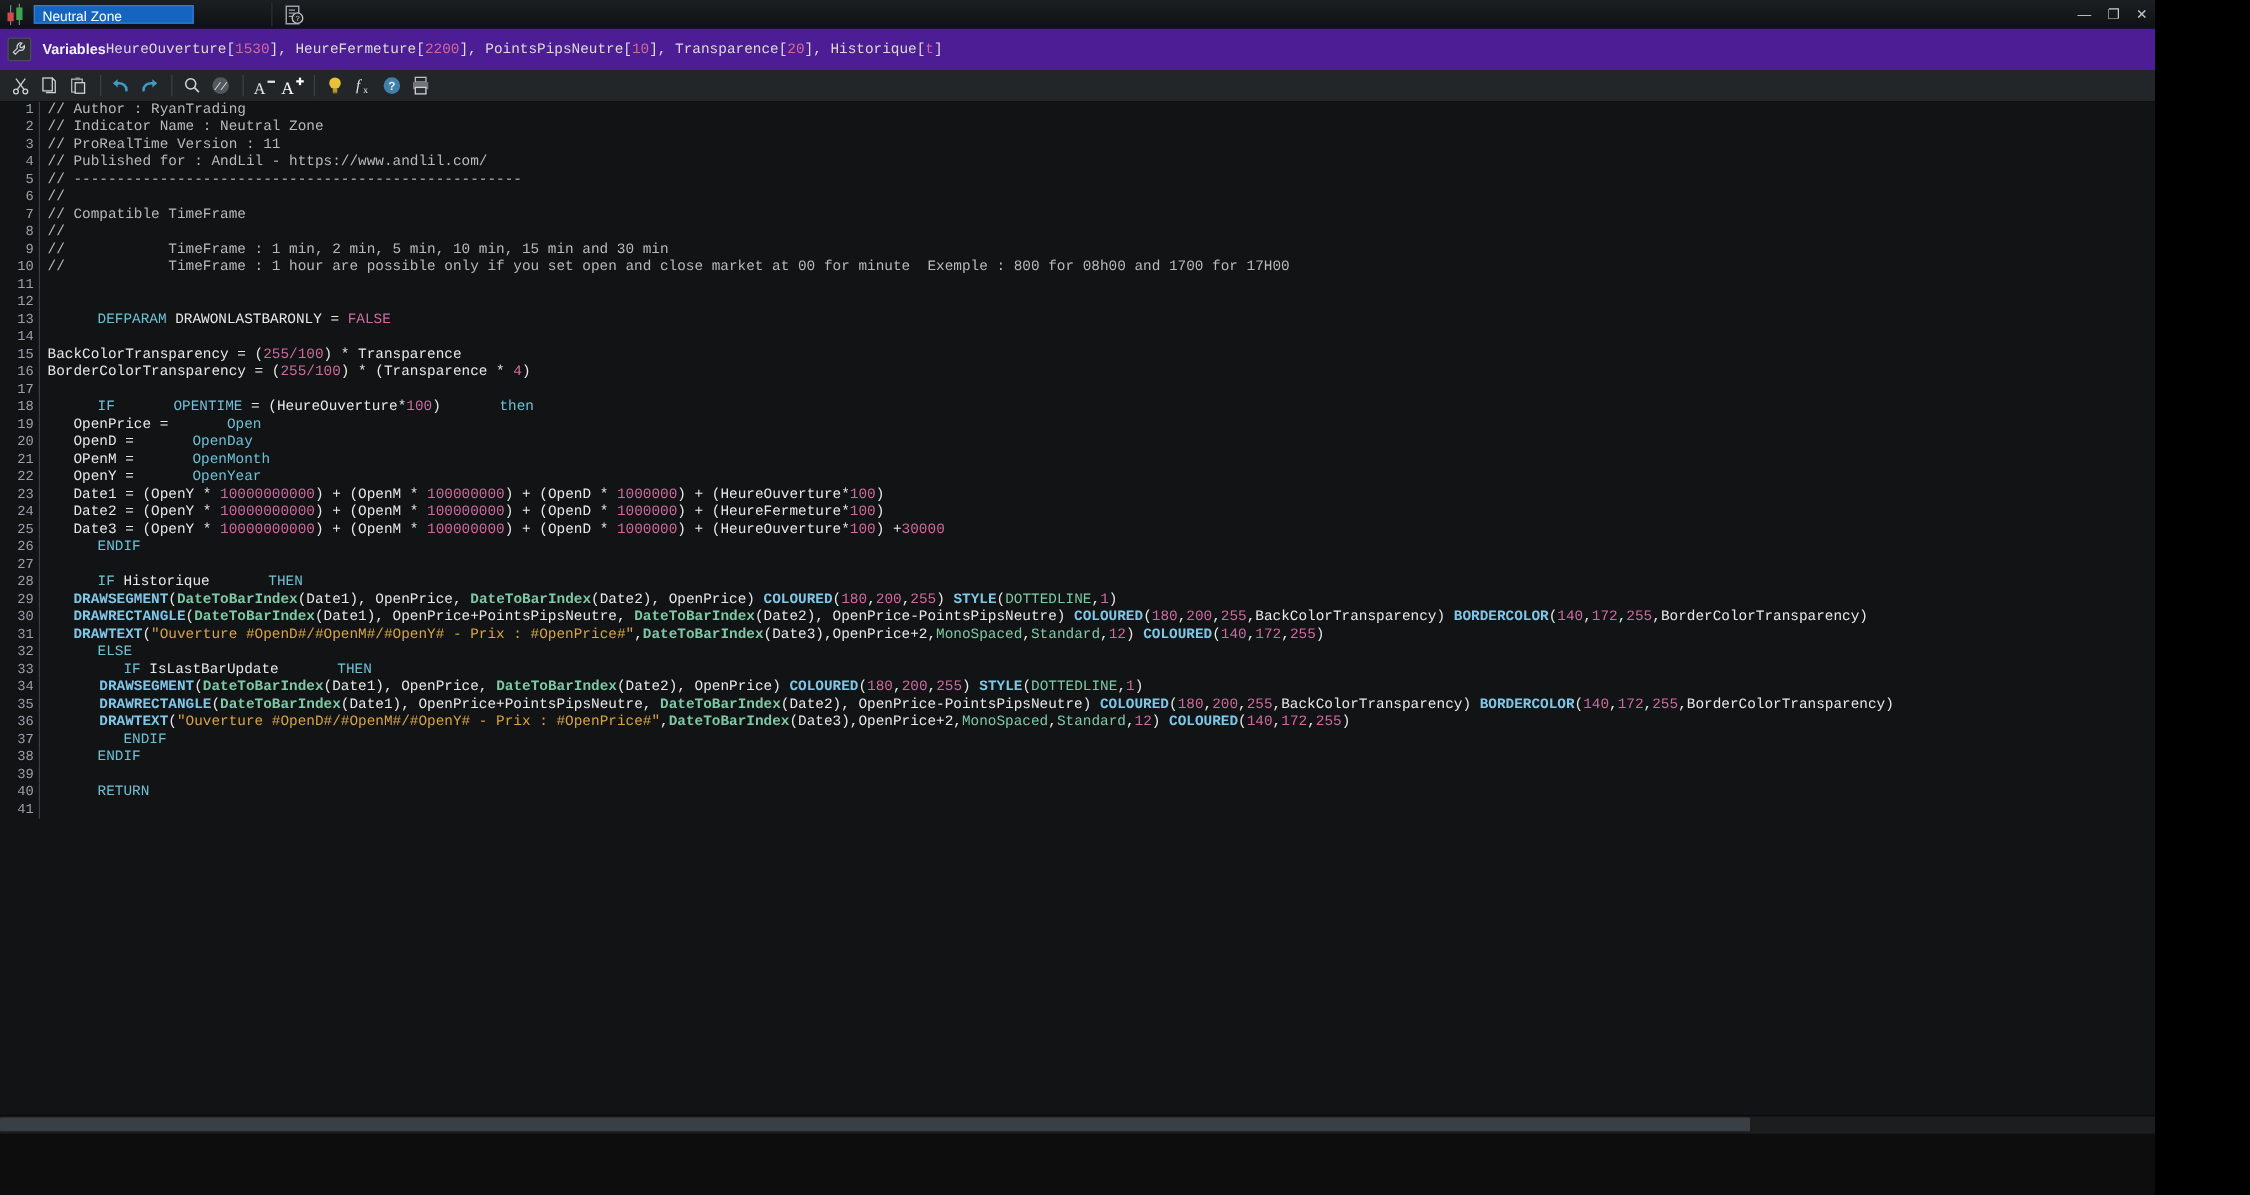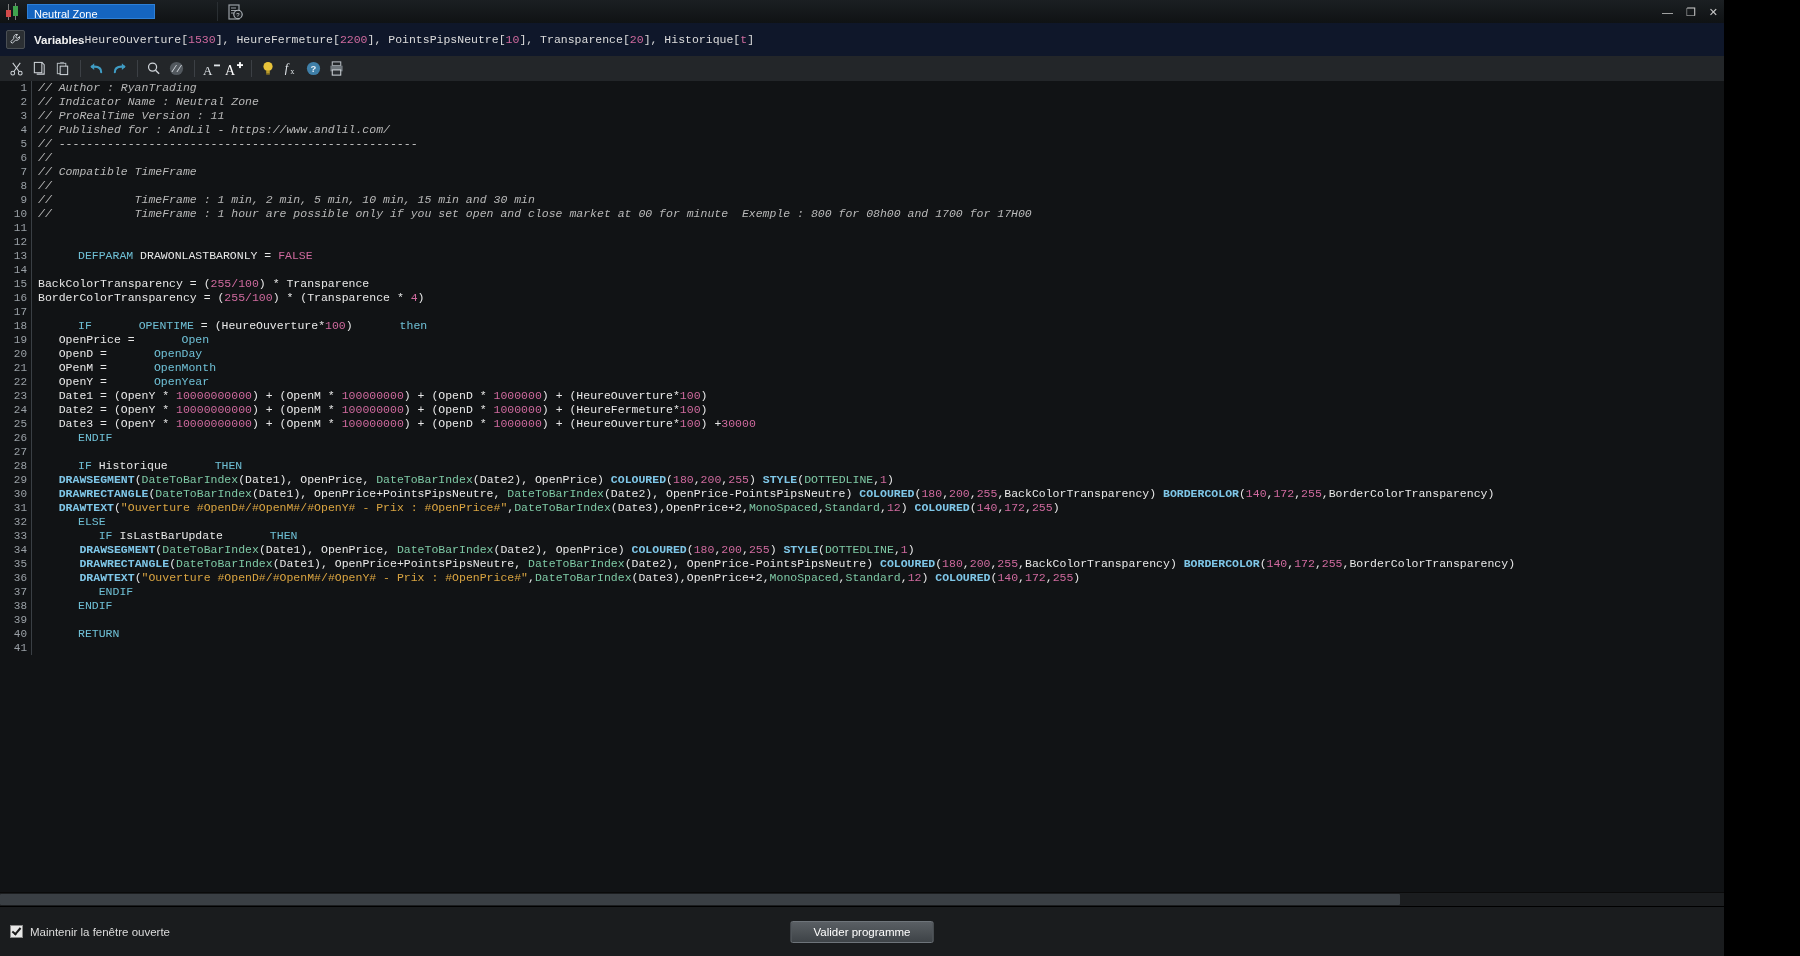--- a/index.html
+++ b/index.html
@@ -49,21 +49,21 @@
   }
   .win-buttons {
     margin-left: auto; display: flex; align-items: center;
     padding-right: 6px; gap: 13px;
   }
   .win-btn { color: #c8c8c8; font-size: 11px; line-height: 10px; cursor: default; }
 
   
   .varbar {
     position: absolute; top: 23px; left: 0; right: 0; height: 33px;
-    background: #0f172a;
+    background: #4c1d95;
     border-bottom: 1px solid #000;
     display: flex; align-items: center;
     padding-left: 6px;
   }
   .var-icon {
     width: 17px; height: 17px;
     border: 1px solid #4a4f54;
     border-radius: 2px;
     background: #2b2f33;
     position: relative;
@@ -129,24 +129,24 @@
     padding-right: 4px;
     color: #9aa0a6;
     box-sizing: border-box;
     border-right: 1px solid #3a3f44;
     font-family: "Liberation Mono", monospace;
     font-size: 11px;
   }
   .ln-txt { padding-left: 6px; color: #e8e8e8; }
 
   
-  .cmt { color: #b9b9b9; font-style: italic; }
+  .cmt { color: #b9b9b9; }
   .kw  { color: #6fc0d6; margin-left: 40px; }
   .num { color: #cf6a9e; }
-  .fn  { color: #7ec9a5; }
+  .fn  { color: #7ec9a5; font-weight: bold; }
   .str { color: #d9a441; }
   .id  { color: #e8e8e8; }
   .fnb { color: #7fc7e8; font-weight: bold; }
   .grn { color: #7ec9a5; }
 
   
   .hscroll {
     position: absolute; left: 0; right: 0; bottom: 0; height: 14px;
     background: #1b1d1f;
     border-top: 1px solid #0a0a0a;
@@ -353,21 +353,14 @@
 
   <div class="editor">
     <div class="editor-inner">
       <div class="code" id="code-body"><div class="ln-row"><div class="ln-num">1</div><div class="ln-txt"><span class="cmt">// Author : RyanTrading</span></div></div><div class="ln-row"><div class="ln-num">2</div><div class="ln-txt"><span class="cmt">// Indicator Name : Neutral Zone</span></div></div><div class="ln-row"><div class="ln-num">3</div><div class="ln-txt"><span class="cmt">// ProRealTime Version : 11</span></div></div><div class="ln-row"><div class="ln-num">4</div><div class="ln-txt"><span class="cmt">// Published for : AndLil - https://www.andlil.com/</span></div></div><div class="ln-row"><div class="ln-num">5</div><div class="ln-txt"><span class="cmt">// ----------------------------------------------------</span></div></div><div class="ln-row"><div class="ln-num">6</div><div class="ln-txt"><span class="cmt">//</span></div></div><div class="ln-row"><div class="ln-num">7</div><div class="ln-txt"><span class="cmt">// Compatible TimeFrame</span></div></div><div class="ln-row"><div class="ln-num">8</div><div class="ln-txt"><span class="cmt">//</span></div></div><div class="ln-row"><div class="ln-num">9</div><div class="ln-txt"><span class="cmt">//            TimeFrame : 1 min, 2 min, 5 min, 10 min, 15 min and 30 min</span></div></div><div class="ln-row"><div class="ln-num">10</div><div class="ln-txt"><span class="cmt">//            TimeFrame : 1 hour are possible only if you set open and close market at 00 for minute  Exemple : 800 for 08h00 and 1700 for 17H00</span></div></div><div class="ln-row"><div class="ln-num">11</div><div class="ln-txt">&nbsp;</div></div><div class="ln-row"><div class="ln-num">12</div><div class="ln-txt">&nbsp;</div></div><div class="ln-row"><div class="ln-num">13</div><div class="ln-txt"><span class="kw">DEFPARAM</span><span class="id"> DRAWONLASTBARONLY = </span><span class="num">FALSE</span></div></div><div class="ln-row"><div class="ln-num">14</div><div class="ln-txt">&nbsp;</div></div><div class="ln-row"><div class="ln-num">15</div><div class="ln-txt"><span class="id">BackColorTransparency = (</span><span class="num">255/100</span><span class="id">) * Transparence</span></div></div><div class="ln-row"><div class="ln-num">16</div><div class="ln-txt"><span class="id">BorderColorTransparency = (</span><span class="num">255/100</span><span class="id">) * (Transparence * </span><span class="num">4</span><span class="id">)</span></div></div><div class="ln-row"><div class="ln-num">17</div><div class="ln-txt">&nbsp;</div></div><div class="ln-row"><div class="ln-num">18</div><div class="ln-txt"><span class="kw">IF</span><span class="id"> </span><span class="kw">OPENTIME</span><span class="id"> = (HeureOuverture*</span><span class="num">100</span><span class="id">) </span><span class="kw">then</span></div></div><div class="ln-row"><div class="ln-num">19</div><div class="ln-txt"><span class="id">   OpenPrice = </span><span class="kw">Open</span></div></div><div class="ln-row"><div class="ln-num">20</div><div class="ln-txt"><span class="id">   OpenD = </span><span class="kw">OpenDay</span></div></div><div class="ln-row"><div class="ln-num">21</div><div class="ln-txt"><span class="id">   OPenM = </span><span class="kw">OpenMonth</span></div></div><div class="ln-row"><div class="ln-num">22</div><div class="ln-txt"><span class="id">   OpenY = </span><span class="kw">OpenYear</span></div></div><div class="ln-row"><div class="ln-num">23</div><div class="ln-txt"><span class="id">   Date1 = (OpenY * </span><span class="num">10000000000</span><span class="id">) + (OpenM * </span><span class="num">100000000</span><span class="id">) + (OpenD * </span><span class="num">1000000</span><span class="id">) + (HeureOuverture*</span><span class="num">100</span><span class="id">)</span></div></div><div class="ln-row"><div class="ln-num">24</div><div class="ln-txt"><span class="id">   Date2 = (OpenY * </span><span class="num">10000000000</span><span class="id">) + (OpenM * </span><span class="num">100000000</span><span class="id">) + (OpenD * </span><span class="num">1000000</span><span class="id">) + (HeureFermeture*</span><span class="num">100</span><span class="id">)</span></div></div><div class="ln-row"><div class="ln-num">25</div><div class="ln-txt"><span class="id">   Date3 = (OpenY * </span><span class="num">10000000000</span><span class="id">) + (OpenM * </span><span class="num">100000000</span><span class="id">) + (OpenD * </span><span class="num">1000000</span><span class="id">) + (HeureOuverture*</span><span class="num">100</span><span class="id">) +</span><span class="num">30000</span></div></div><div class="ln-row"><div class="ln-num">26</div><div class="ln-txt"><span class="kw">ENDIF</span></div></div><div class="ln-row"><div class="ln-num">27</div><div class="ln-txt">&nbsp;</div></div><div class="ln-row"><div class="ln-num">28</div><div class="ln-txt"><span class="kw">IF</span><span class="id"> Historique </span><span class="kw">THEN</span></div></div><div class="ln-row"><div class="ln-num">29</div><div class="ln-txt"><span class="id">   </span><span class="fnb">DRAWSEGMENT</span><span class="id">(</span><span class="fn">DateToBarIndex</span><span class="id">(Date1), OpenPrice, </span><span class="fn">DateToBarIndex</span><span class="id">(Date2), OpenPrice) </span><span class="fnb">COLOURED</span><span class="id">(</span><span class="num">180</span><span class="id">,</span><span class="num">200</span><span class="id">,</span><span class="num">255</span><span class="id">) </span><span class="fnb">STYLE</span><span class="id">(</span><span class="grn">DOTTEDLINE</span><span class="id">,</span><span class="num">1</span><span class="id">)</span></div></div><div class="ln-row"><div class="ln-num">30</div><div class="ln-txt"><span class="id">   </span><span class="fnb">DRAWRECTANGLE</span><span class="id">(</span><span class="fn">DateToBarIndex</span><span class="id">(Date1), OpenPrice+PointsPipsNeutre, </span><span class="fn">DateToBarIndex</span><span class="id">(Date2), OpenPrice-PointsPipsNeutre) </span><span class="fnb">COLOURED</span><span class="id">(</span><span class="num">180</span><span class="id">,</span><span class="num">200</span><span class="id">,</span><span class="num">255</span><span class="id">,BackColorTransparency) </span><span class="fnb">BORDERCOLOR</span><span class="id">(</span><span class="num">140</span><span class="id">,</span><span class="num">172</span><span class="id">,</span><span class="num">255</span><span class="id">,BorderColorTransparency)</span></div></div><div class="ln-row"><div class="ln-num">31</div><div class="ln-txt"><span class="id">   </span><span class="fnb">DRAWTEXT</span><span class="id">(</span><span class="str">"Ouverture #OpenD#/#OpenM#/#OpenY# - Prix : #OpenPrice#"</span><span class="id">,</span><span class="fn">DateToBarIndex</span><span class="id">(Date3),OpenPrice+2,</span><span class="grn">MonoSpaced</span><span class="id">,</span><span class="grn">Standard</span><span class="id">,</span><span class="num">12</span><span class="id">) </span><span class="fnb">COLOURED</span><span class="id">(</span><span class="num">140</span><span class="id">,</span><span class="num">172</span><span class="id">,</span><span class="num">255</span><span class="id">)</span></div></div><div class="ln-row"><div class="ln-num">32</div><div class="ln-txt"><span class="kw">ELSE</span></div></div><div class="ln-row"><div class="ln-num">33</div><div class="ln-txt"><span class="id">   </span><span class="kw">IF</span><span class="id"> IsLastBarUpdate </span><span class="kw">THEN</span></div></div><div class="ln-row"><div class="ln-num">34</div><div class="ln-txt"><span class="id">      </span><span class="fnb">DRAWSEGMENT</span><span class="id">(</span><span class="fn">DateToBarIndex</span><span class="id">(Date1), OpenPrice, </span><span class="fn">DateToBarIndex</span><span class="id">(Date2), OpenPrice) </span><span class="fnb">COLOURED</span><span class="id">(</span><span class="num">180</span><span class="id">,</span><span class="num">200</span><span class="id">,</span><span class="num">255</span><span class="id">) </span><span class="fnb">STYLE</span><span class="id">(</span><span class="grn">DOTTEDLINE</span><span class="id">,</span><span class="num">1</span><span class="id">)</span></div></div><div class="ln-row"><div class="ln-num">35</div><div class="ln-txt"><span class="id">      </span><span class="fnb">DRAWRECTANGLE</span><span class="id">(</span><span class="fn">DateToBarIndex</span><span class="id">(Date1), OpenPrice+PointsPipsNeutre, </span><span class="fn">DateToBarIndex</span><span class="id">(Date2), OpenPrice-PointsPipsNeutre) </span><span class="fnb">COLOURED</span><span class="id">(</span><span class="num">180</span><span class="id">,</span><span class="num">200</span><span class="id">,</span><span class="num">255</span><span class="id">,BackColorTransparency) </span><span class="fnb">BORDERCOLOR</span><span class="id">(</span><span class="num">140</span><span class="id">,</span><span class="num">172</span><span class="id">,</span><span class="num">255</span><span class="id">,BorderColorTransparency)</span></div></div><div class="ln-row"><div class="ln-num">36</div><div class="ln-txt"><span class="id">      </span><span class="fnb">DRAWTEXT</span><span class="id">(</span><span class="str">"Ouverture #OpenD#/#OpenM#/#OpenY# - Prix : #OpenPrice#"</span><span class="id">,</span><span class="fn">DateToBarIndex</span><span class="id">(Date3),OpenPrice+2,</span><span class="grn">MonoSpaced</span><span class="id">,</span><span class="grn">Standard</span><span class="id">,</span><span class="num">12</span><span class="id">) </span><span class="fnb">COLOURED</span><span class="id">(</span><span class="num">140</span><span class="id">,</span><span class="num">172</span><span class="id">,</span><span class="num">255</span><span class="id">)</span></div></div><div class="ln-row"><div class="ln-num">37</div><div class="ln-txt"><span class="id">   </span><span class="kw">ENDIF</span></div></div><div class="ln-row"><div class="ln-num">38</div><div class="ln-txt"><span class="kw">ENDIF</span></div></div><div class="ln-row"><div class="ln-num">39</div><div class="ln-txt">&nbsp;</div></div><div class="ln-row"><div class="ln-num">40</div><div class="ln-txt"><span class="kw">RETURN</span></div></div><div class="ln-row"><div class="ln-num">41</div><div class="ln-txt">&nbsp;</div></div></div>
     </div>
     <div class="hscroll">
       <div class="hscroll-thumb"></div>
     </div>
   </div>
 
-  <div class="bottombar">
-    <div class="chk-wrap">
-      <div class="chk" id="keep-open-chk"></div>
-      <span class="chk-label">Maintenir la fenêtre ouverte</span>
-    </div>
-    <button class="validate-btn">Valider programme</button>
-  </div>
 
 </div>
 
 </body></html>

